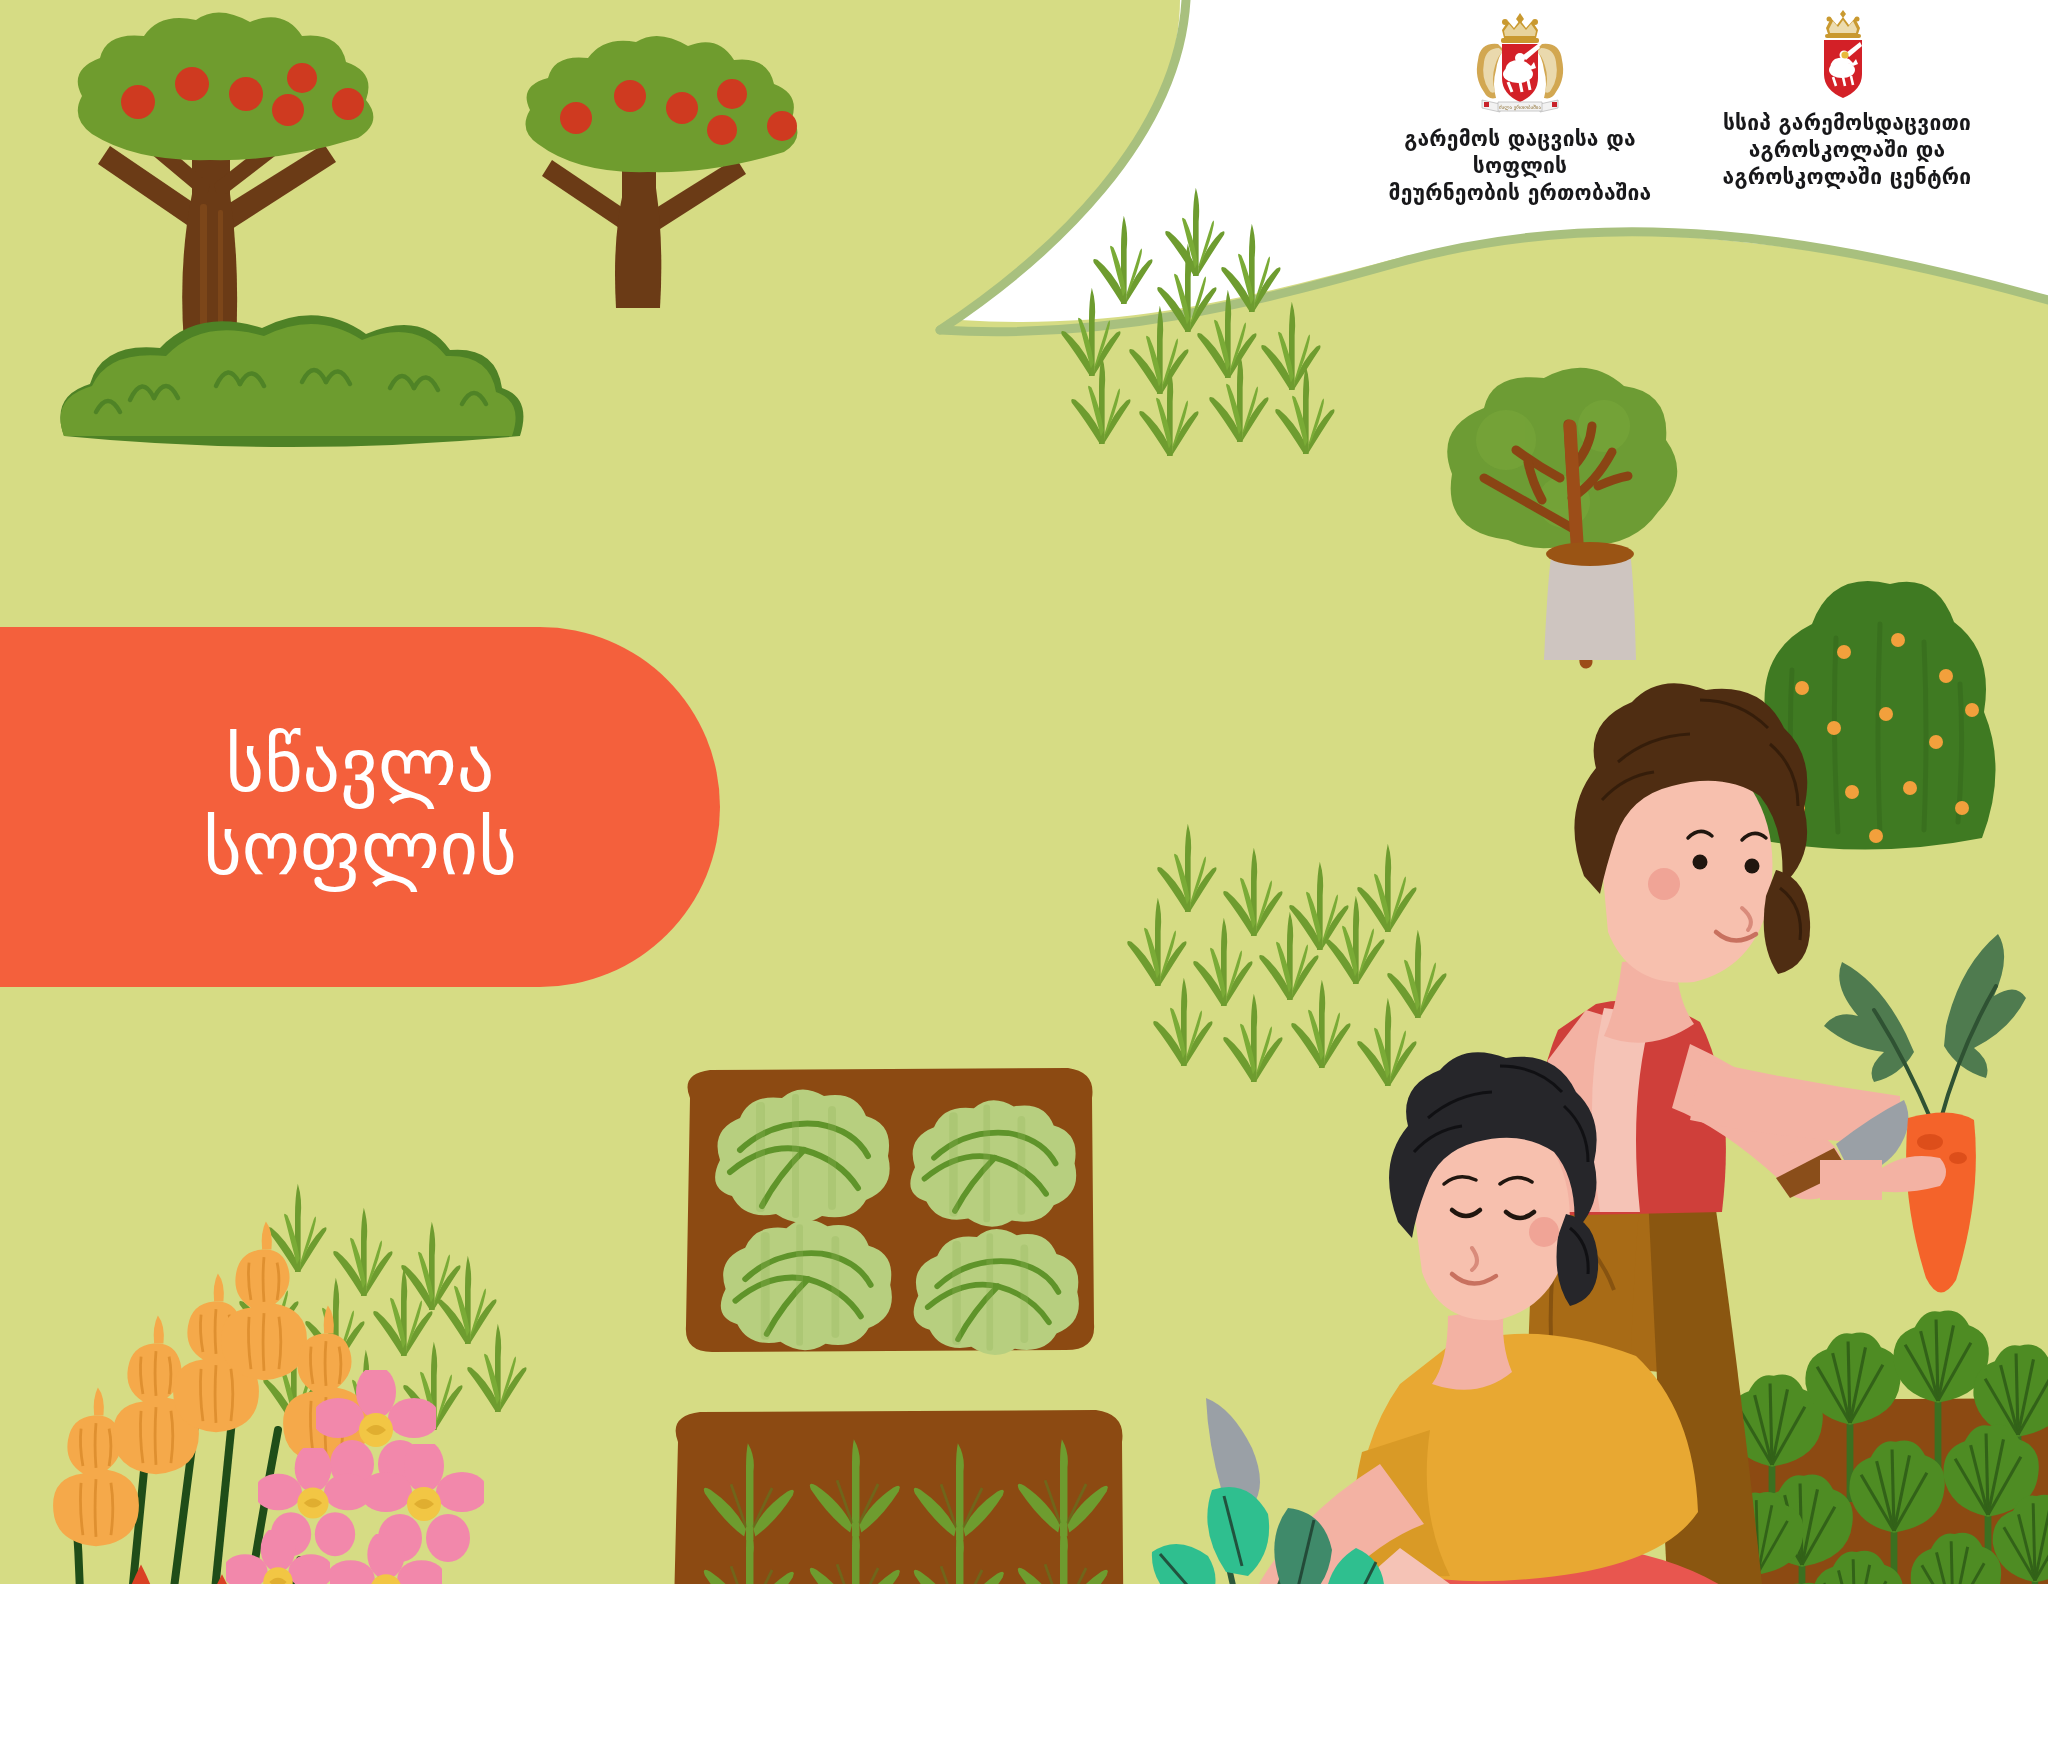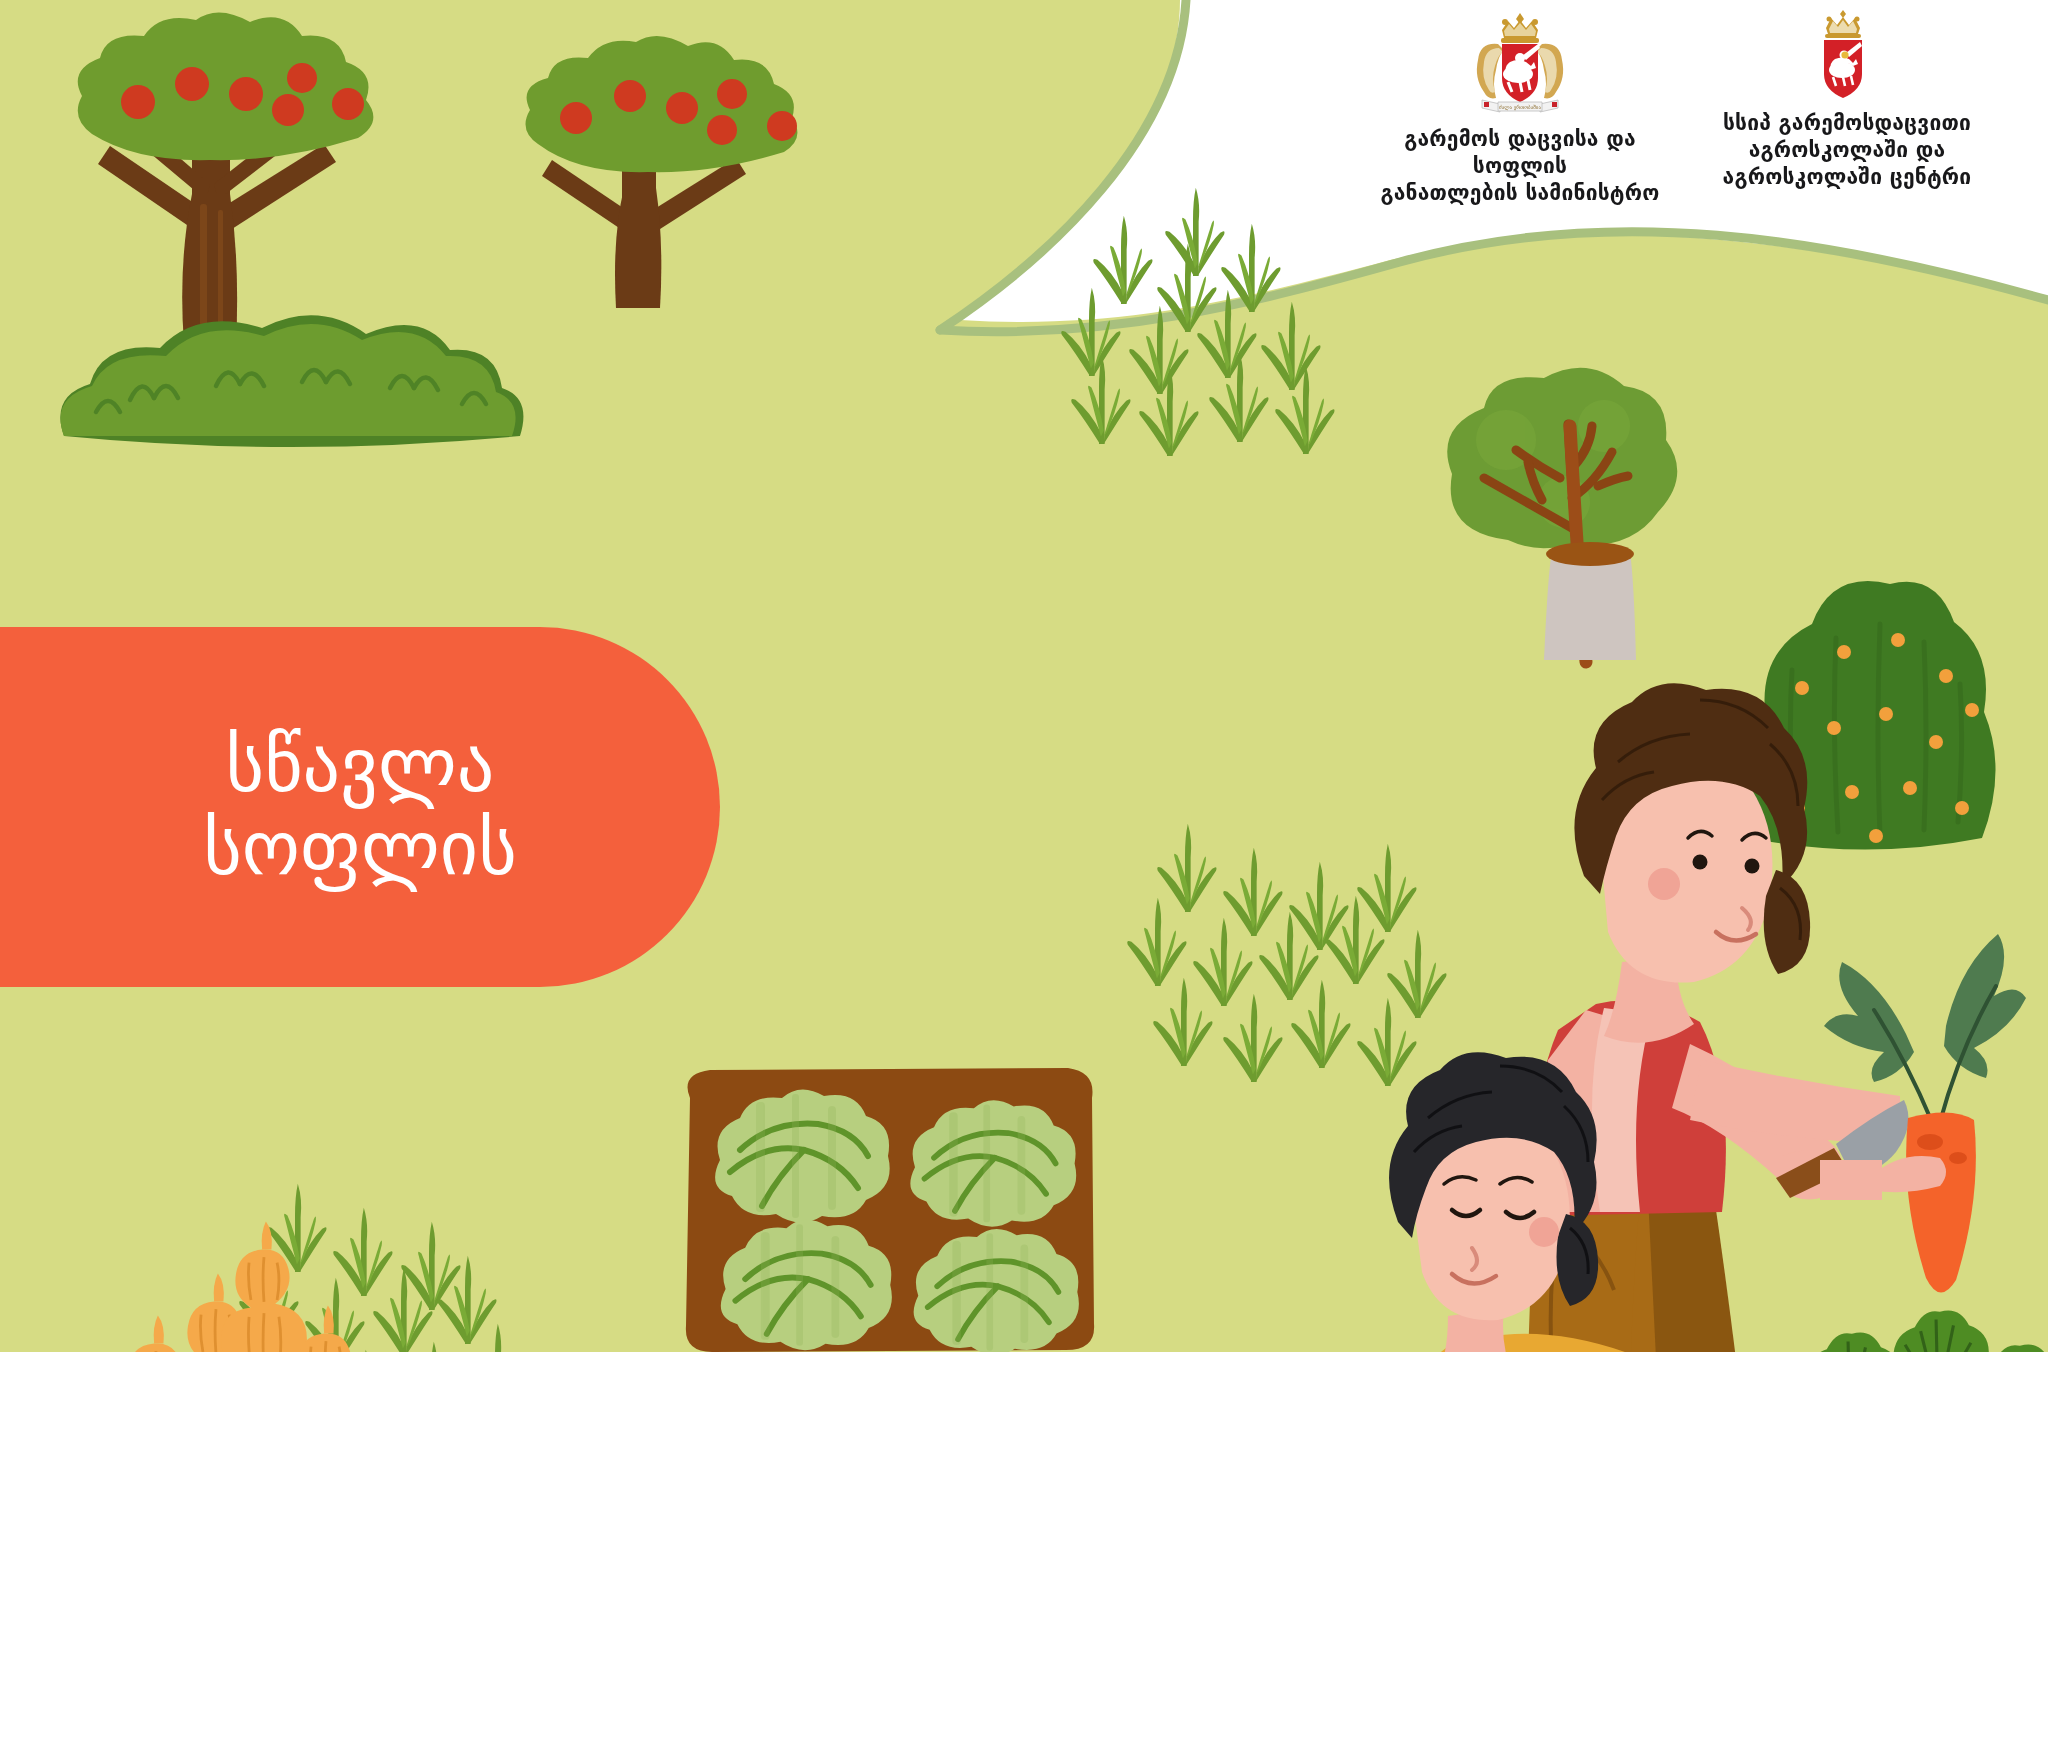--- a/index.html
+++ b/index.html
@@ -6,21 +6,21 @@
     margin: 0;
     padding: 0;
     background: #ffffff;
   }
   body {
     font-family: "DejaVu Sans", "Liberation Sans", sans-serif;
   }
   #poster {
     position: relative;
     width: 2048px;
-    height: 1352px;
+    height: 1584px;
     overflow: hidden;
     background: #d6dc84;
   }
 
   
   #logo-bar {
     position: absolute;
     top: 8px;
     left: 1370px;
     width: 660px;
@@ -612,21 +612,21 @@
           <path d="M30 94 L74 94 L74 103 L30 103 Z"></path>
         </g>
         <g fill="#c8222a">
           <rect x="16" y="94" width="5" height="5"></rect>
             <rect x="84" y="94" width="5" height="5"></rect>
         </g>
         <text x="52" y="101" font-size="5" text-anchor="middle" fill="#8a6a2a" font-family="DejaVu Sans, sans-serif">ძალა ერთობაშია</text>
       </svg>
       <div class="logo-caption">
         <div>გარემოს დაცვისა და სოფლის</div>
-        <div>განათლების სამინისტრო</div>
+        <div>მეურნეობის ერთობაშია</div>
       </div>
     </div>
 
     <div class="logo-block second">
       <svg class="logo-emblem" width="62" height="92" viewBox="0 0 62 92">
         <g fill="#c9992f">
           <path d="M31 2 L34 6 L31 10 L28 6 Z"></path>
           <path d="M14 20 L19 10 L25 17 L31 9 L37 17 L43 10 L48 20 L46 26 L16 26 Z"></path>
           <rect x="13" y="26" width="36" height="4" rx="2"></rect>
           <circle cx="17" cy="11" r="2.5"></circle>

